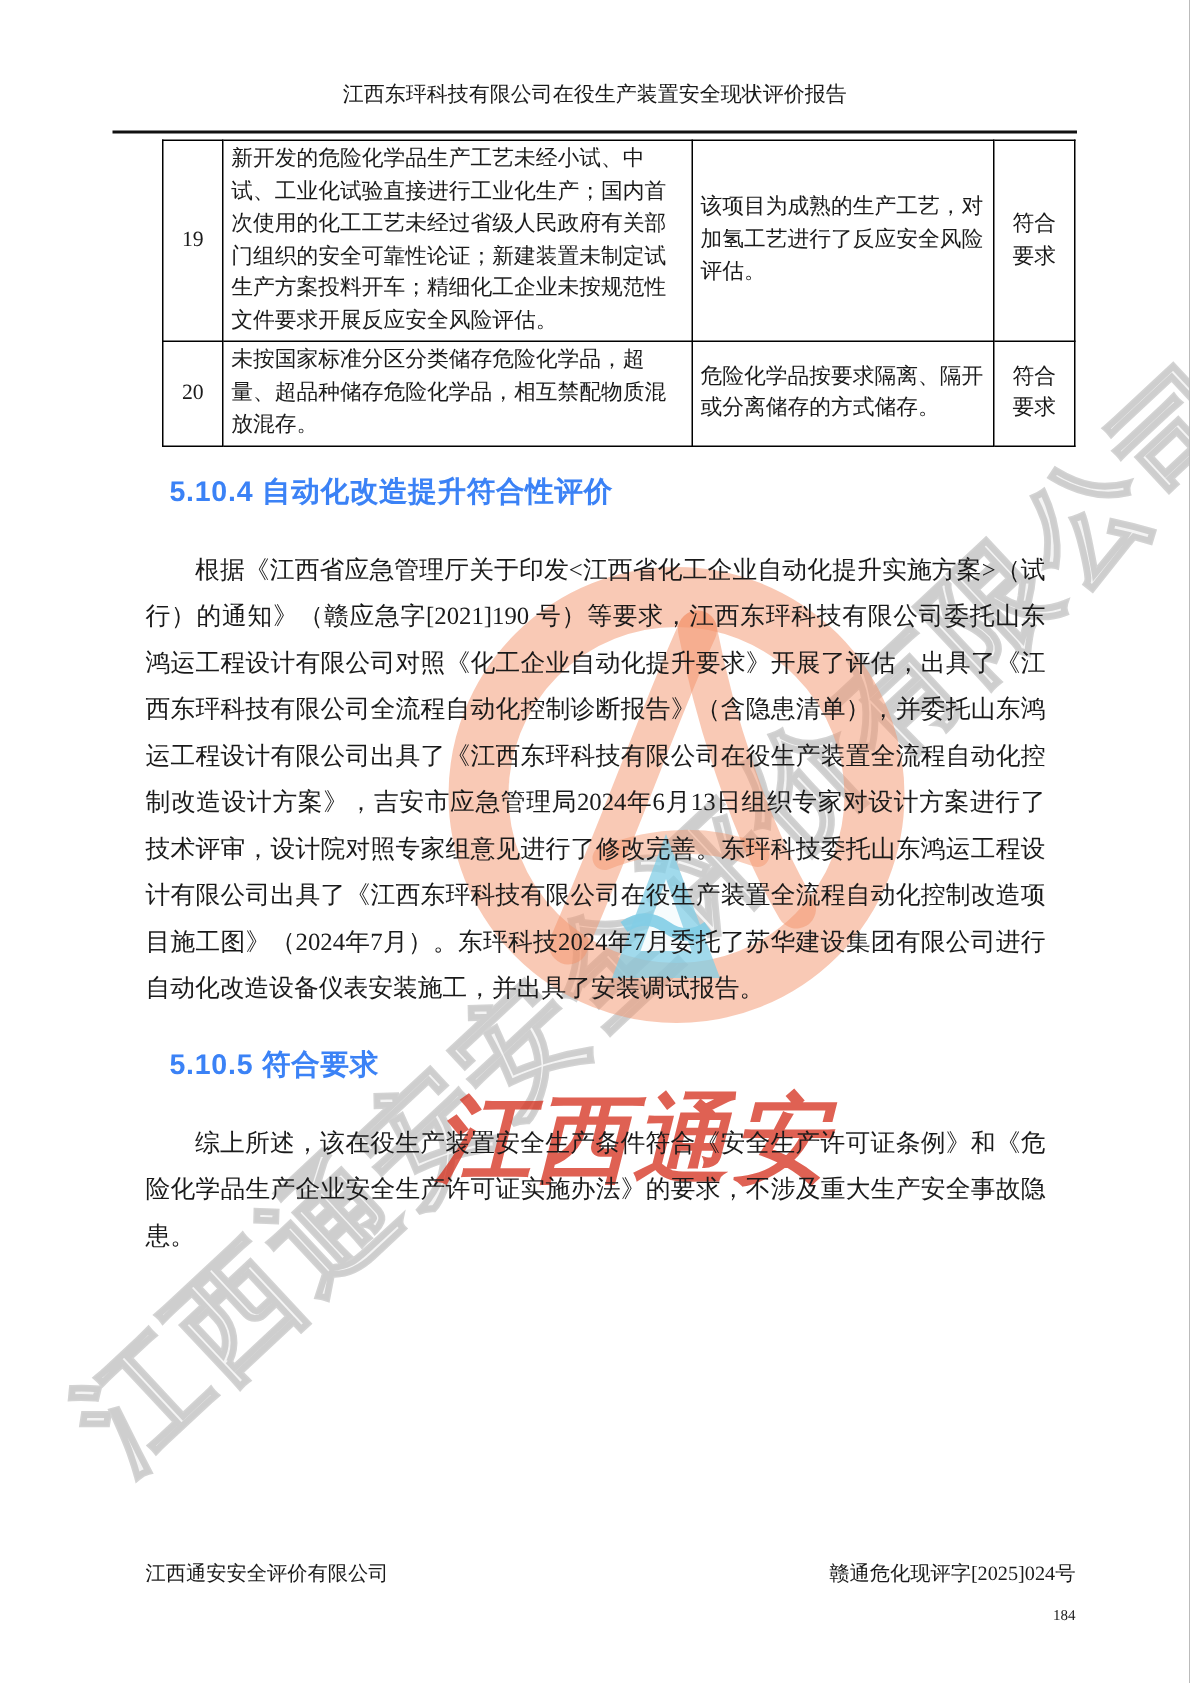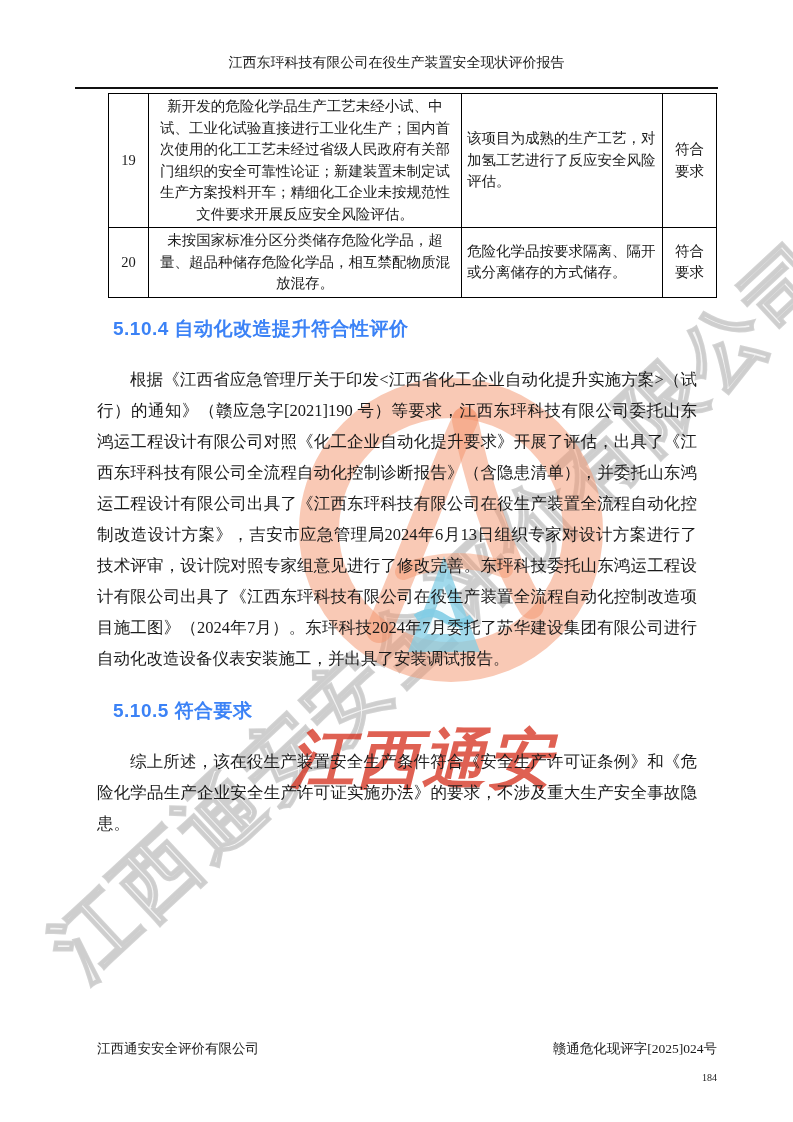--- a/index.html
+++ b/index.html
@@ -67,21 +67,21 @@
     font-size: 14.5px;
     line-height: 21.5px;
   }
   table.check-table td {
     border: 1px solid #000;
     padding: 2px 5px;
     vertical-align: middle;
     word-break: break-all;
   }
   td.col-no { width: 30px; text-align: center; }
-  td.col-desc { width: 312px; text-align: center; }
+  td.col-desc { width: 312px; text-align: left; }
   td.col-find { width: 196px; text-align: left; }
   td.col-res { width: 44px; text-align: center; }
   tr.row-19 { height: 128px; }
   tr.row-20 { height: 65px; }
 
   .body-flow {
     position: absolute;
     top: 292px; left: 97px; width: 600px;
     font-size: 16.5px;
     line-height: 31px;

